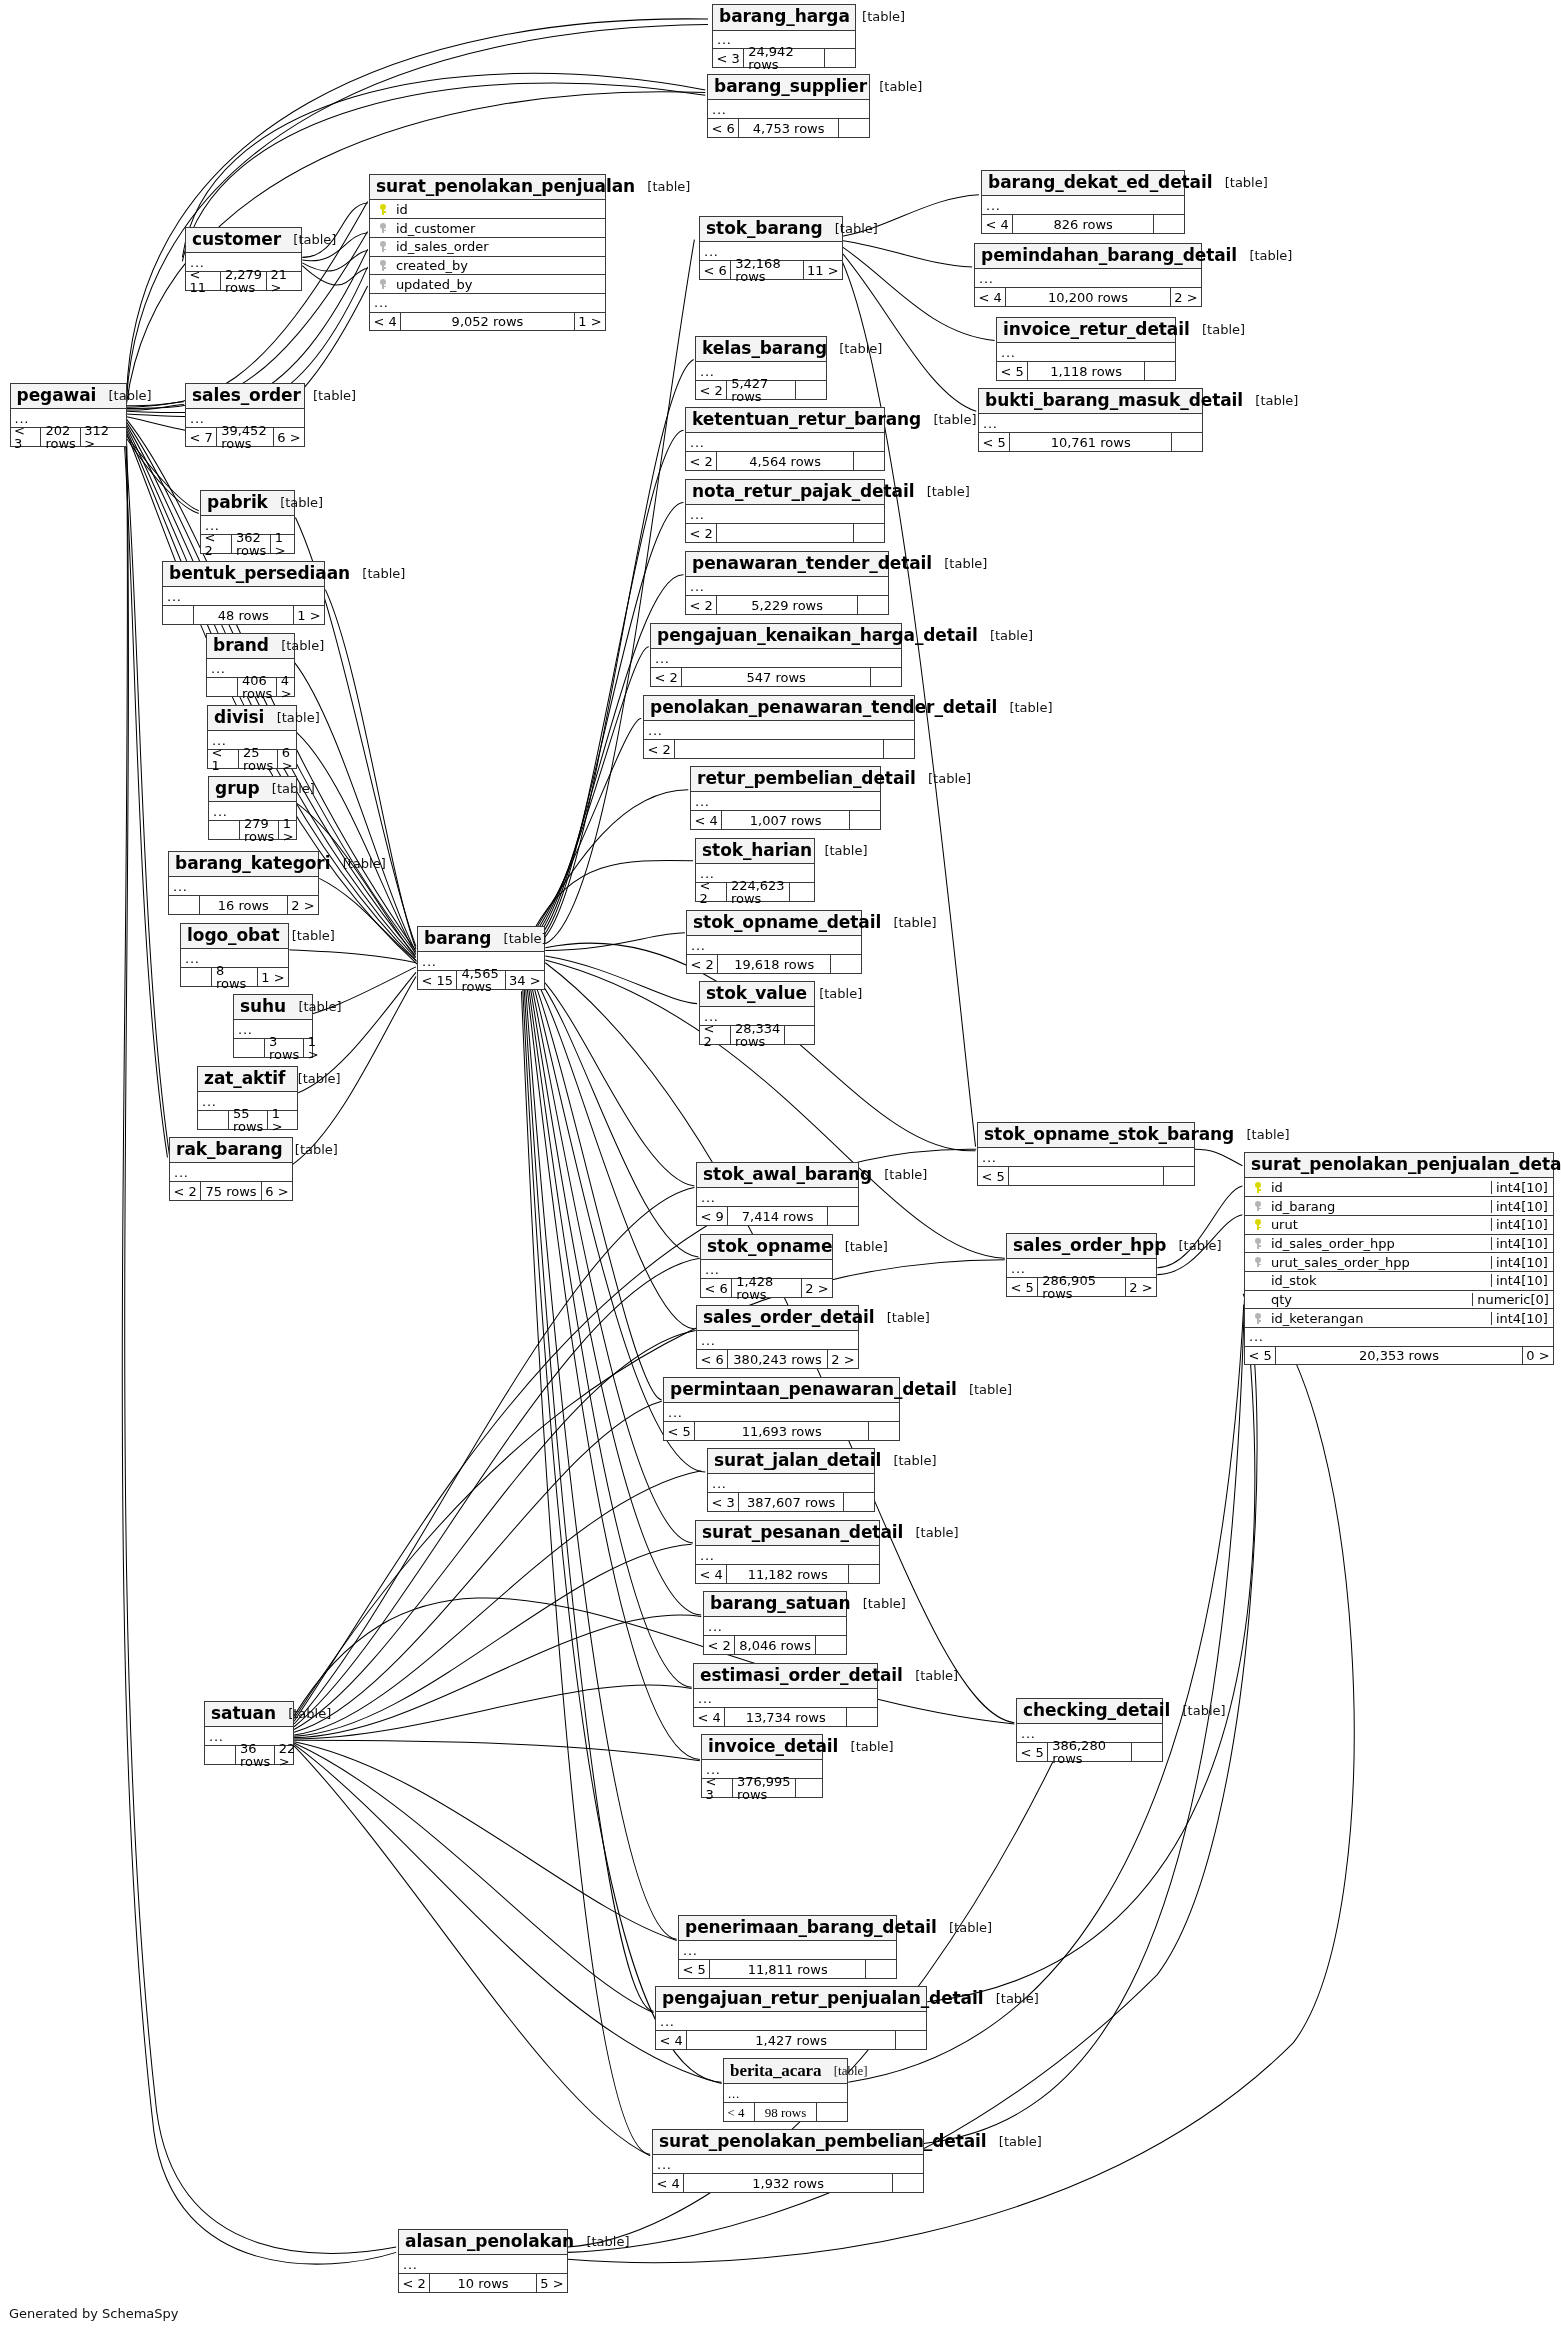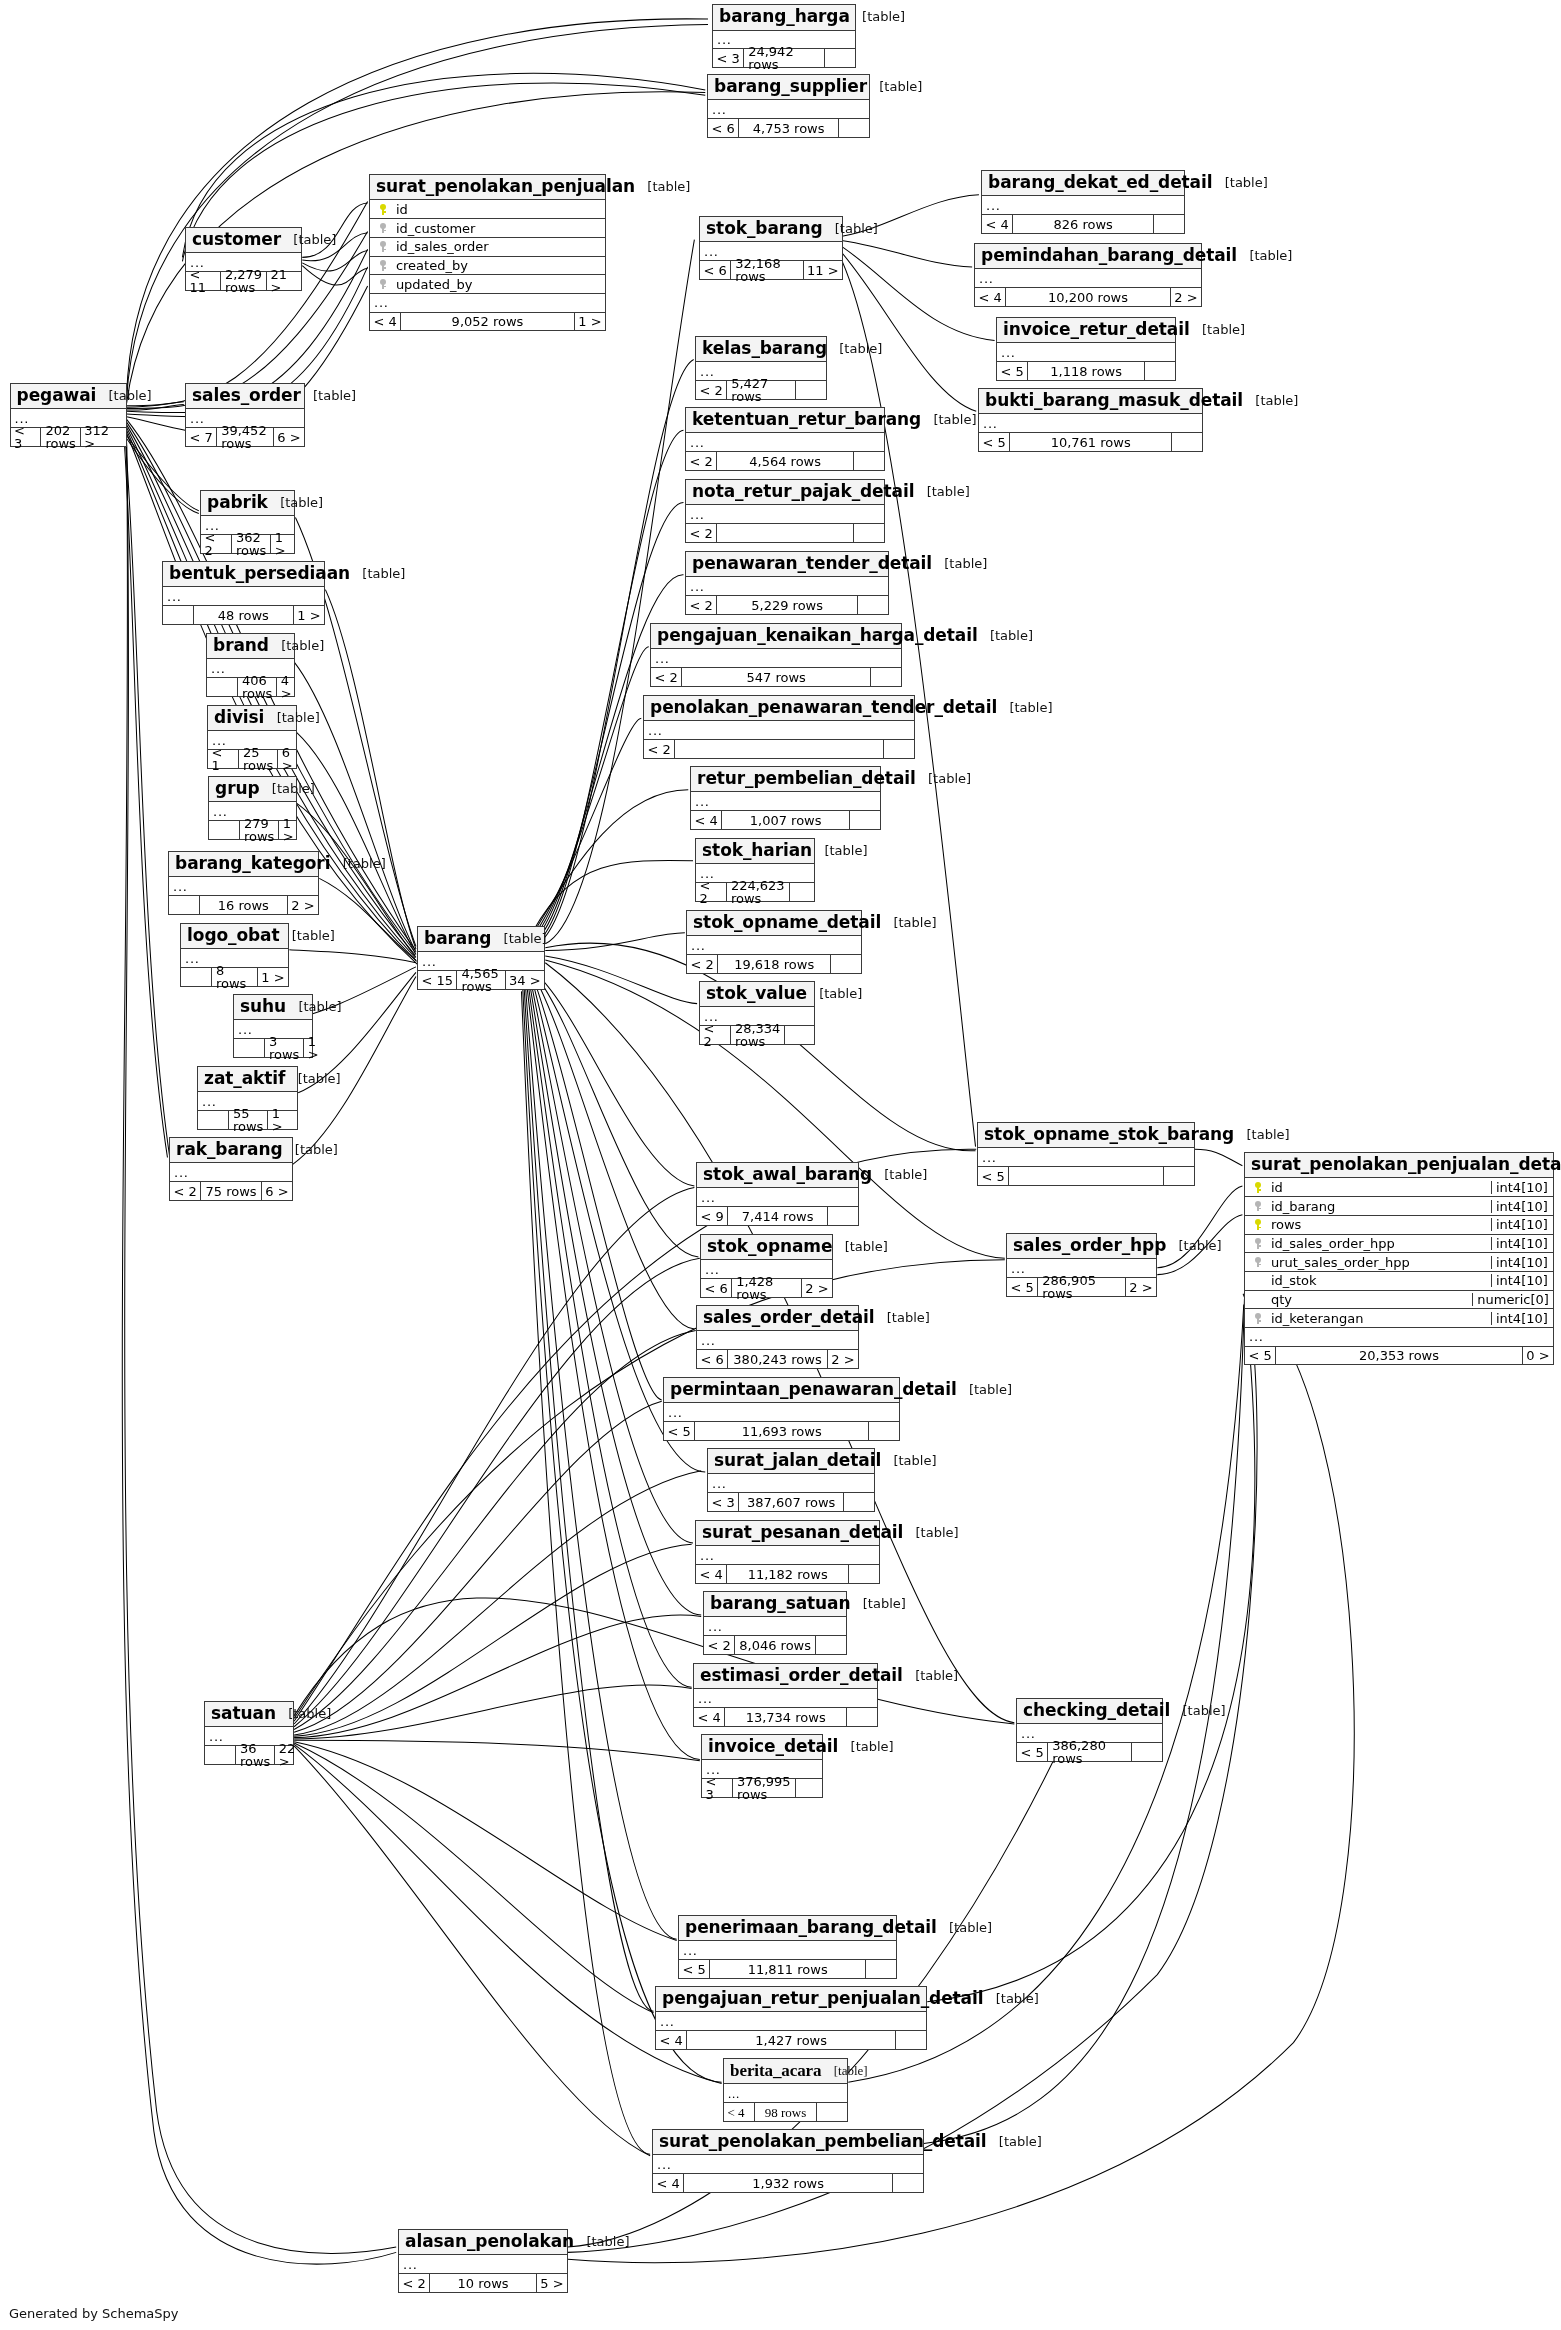--- a/index.html
+++ b/index.html
@@ -755,21 +755,21 @@
           <span class="col-type">int4[10]</span>
         </div>
         <div class="col-row">
           <span class="keycell">
             <span class="keyicon k-pk">
               <i class="head"></i>
               <i class="shaft"></i>
               <i class="tooth"></i>
             </span>
           </span>
-          <span class="col-name">rows</span>
+          <span class="col-name">urut</span>
           <span class="col-type">int4[10]</span>
         </div>
         <div class="col-row">
           <span class="keycell">
             <span class="keyicon k-fk">
               <i class="head"></i>
               <i class="shaft"></i>
               <i class="tooth"></i>
             </span>
           </span>

